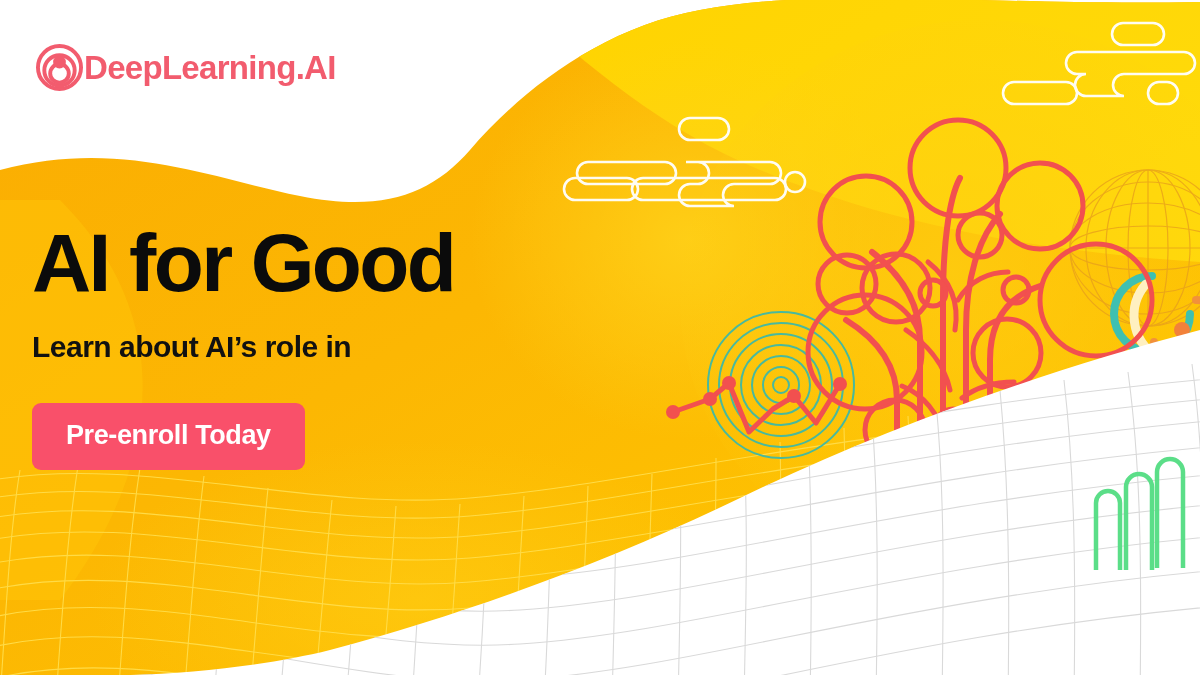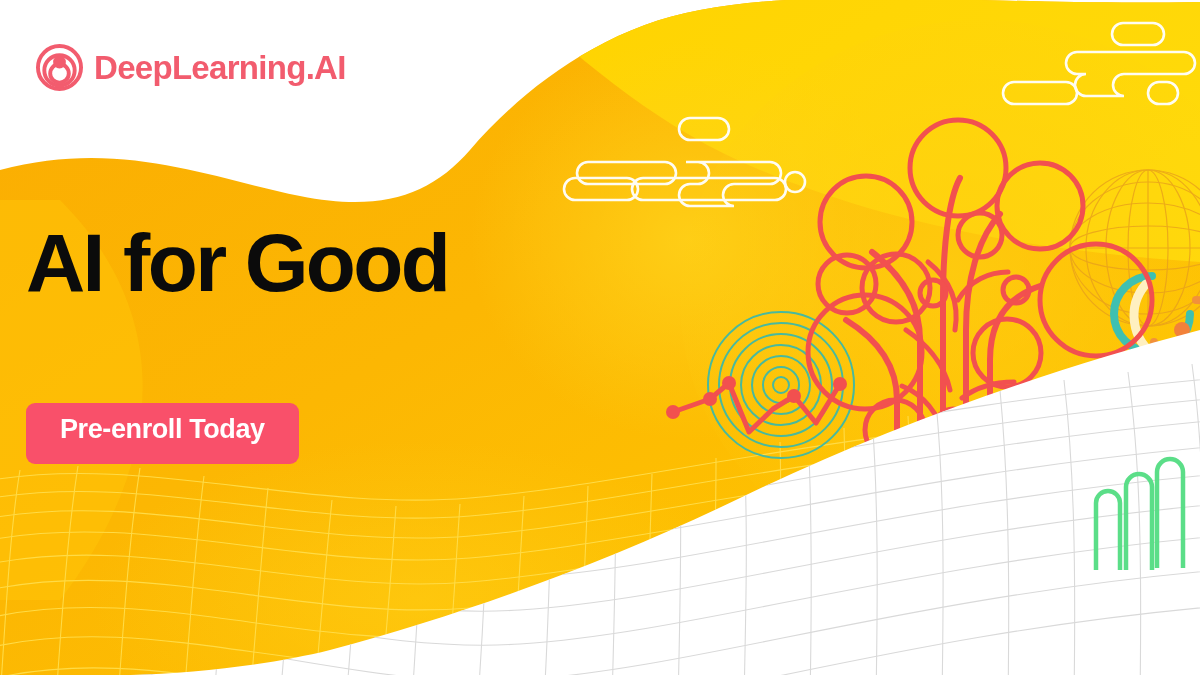--- a/index.html
+++ b/index.html
@@ -15,56 +15,56 @@
     width:1200px; height:675px;
     background:#ffffff;
     overflow:hidden;
   }
   .layer { position:absolute; top:0; left:0; width:1200px; height:675px; }
   svg.layer { display:block; }
 
   
   #logo-block {
     position:absolute; left:36px; top:44px;
-    display:flex; align-items:center; gap:11px;
+    display:flex; align-items:center; gap:1px;
     z-index:40;
   }
   #logo-mark { width:47px; height:47px; display:block; flex:0 0 auto; }
   #logo-text {
     font-size:33px;
     font-weight:700;
     letter-spacing:-0.7px;
     color:#F25C6E;
     line-height:1;
     white-space:nowrap;
   }
 
   
-  #copy { position:absolute; left:26px; top:222px; z-index:40; width:620px; }
+  #copy { position:absolute; left:32px; top:222px; z-index:40; width:620px; }
   #headline {
     font-size:82px;
     font-weight:700;
     letter-spacing:-2.6px;
     line-height:1.0;
     color:#0b0b0b;
     white-space:nowrap;
   }
   #subhead {
     margin-top:22px;
     font-size:30px;
     font-weight:700;
     line-height:1.42;
     letter-spacing:-0.5px;
     color:#111111;
     max-width:520px;
   }
   #cta {
     display:inline-block;
     margin-top:34px;
-    padding:13px 34px 21px 34px;
+    padding:19px 34px 21px 34px;
     border:none; border-radius:9px;
     background:#F9506A;
     color:#ffffff;
     font-family:"Liberation Sans", sans-serif;
     font-size:27px;
     font-weight:700;
     letter-spacing:-0.4px;
     line-height:1;
     cursor:pointer;
   }
@@ -338,18 +338,18 @@
       <circle cx="24" cy="27" r="15.5" fill="none" stroke="#F25C6E" stroke-width="4"></circle>
       <circle cx="24" cy="30" r="9.5" fill="none" stroke="#F25C6E" stroke-width="4"></circle>
       <circle cx="24" cy="18.5" r="6.5" fill="#F25C6E"></circle>
     </svg>
     <span id="logo-text">DeepLearning.AI</span>
   </div>
 
   <div id="copy">
     <div id="headline">AI for Good</div>
     <div id="subhead">
-      <br>
+      <span>Learn about AI’s role in</span><br>
     </div>
     <button id="cta">Pre-enroll Today</button>
   </div>
 
 </div>
 
 </body></html>

